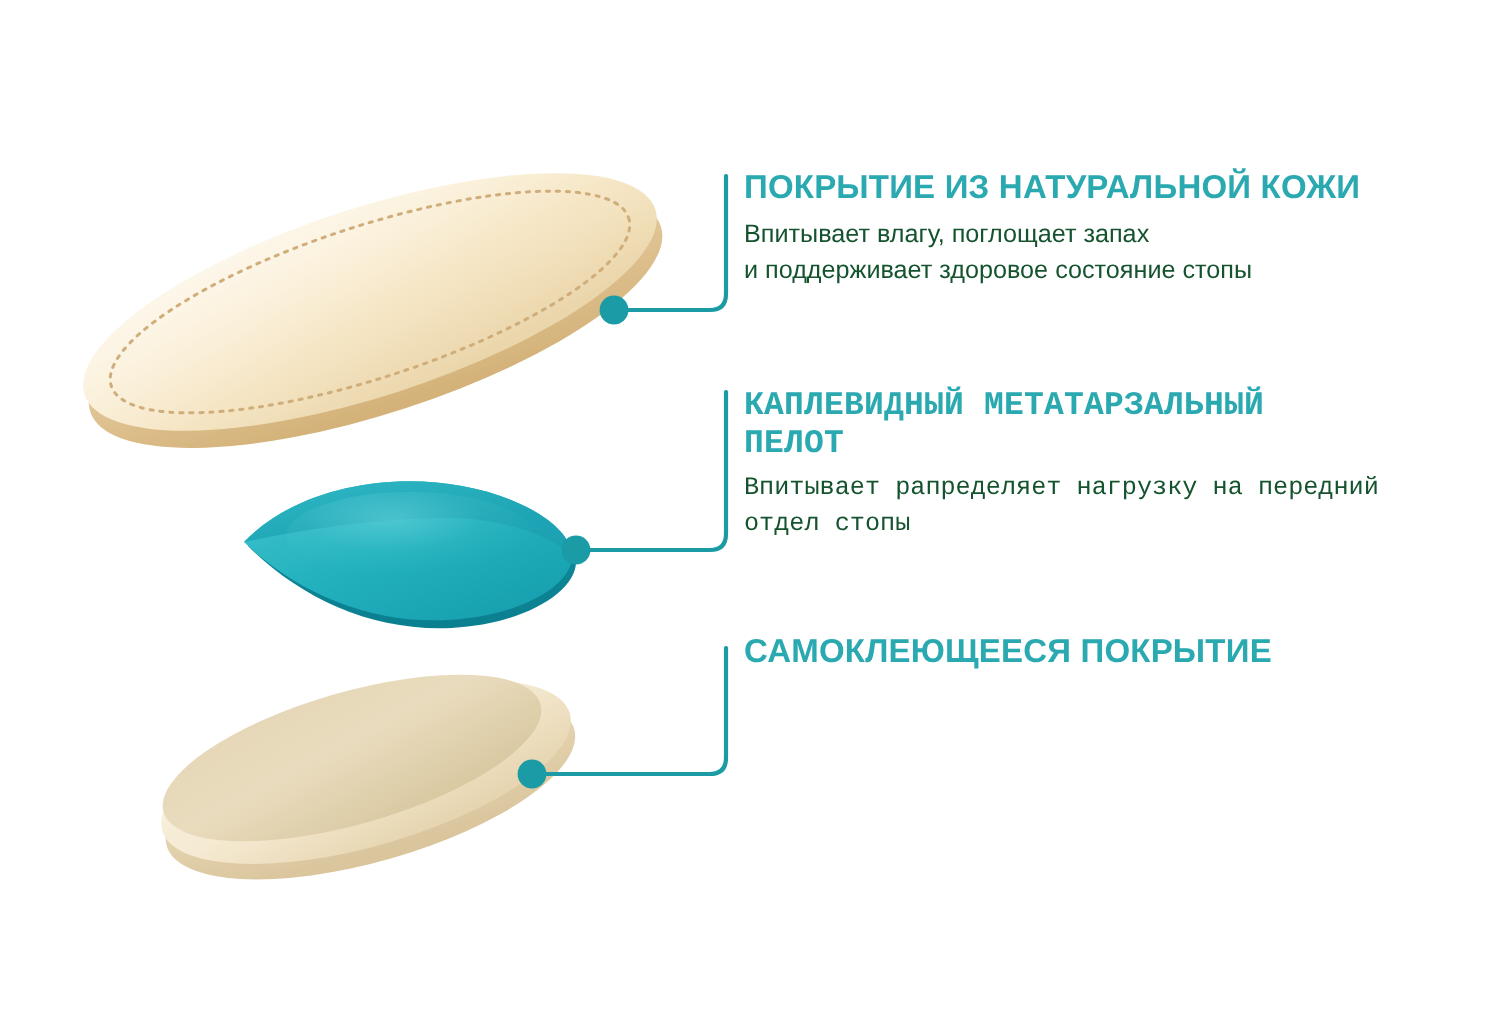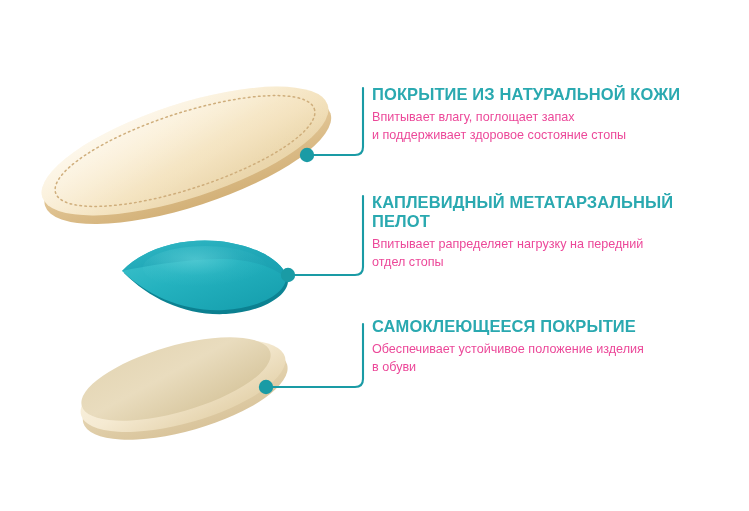--- a/index.html
+++ b/index.html
@@ -42,26 +42,26 @@
     line-height: 1.16;
     letter-spacing: 0.1px;
     color: #2aa9b0;
     text-transform: uppercase;
     white-space: pre-line;
   }
   .callout-body {
     margin: 0;
     font-size: 12.6px;
     line-height: 1.42;
-    color: #ec4899;
+    color: #14532d;
     white-space: pre-line;
   }
 
   #callout-1 { left: 372px; top: 85px; }
-  #callout-2 { left: 372px; top: 193px; }
+  #callout-2 { left: 372px; top: 193px; font-family: Liberation Mono, monospace; }
   #callout-3 { left: 372px; top: 317px; }
 </style>
 </head>
 <body>
 
 <div id="canvas">
 
   <svg id="artwork" viewBox="0 0 749 511" width="749" height="511">
     <defs>
 
@@ -183,17 +183,15 @@
 
   <div class="callout" id="callout-2">
     <h2 class="callout-title">КАПЛЕВИДНЫЙ МЕТАТАРЗАЛЬНЫЙ
 ПЕЛОТ</h2>
     <p class="callout-body">Впитывает рапределяет нагрузку на передний
 отдел стопы</p>
   </div>
 
   <div class="callout" id="callout-3">
     <h2 class="callout-title">САМОКЛЕЮЩЕЕСЯ ПОКРЫТИЕ</h2>
-    <p class="callout-body">Обеспечивает устойчивое положение изделия
-в обуви</p>
   </div>
 
 </div>
 
 </body></html>

